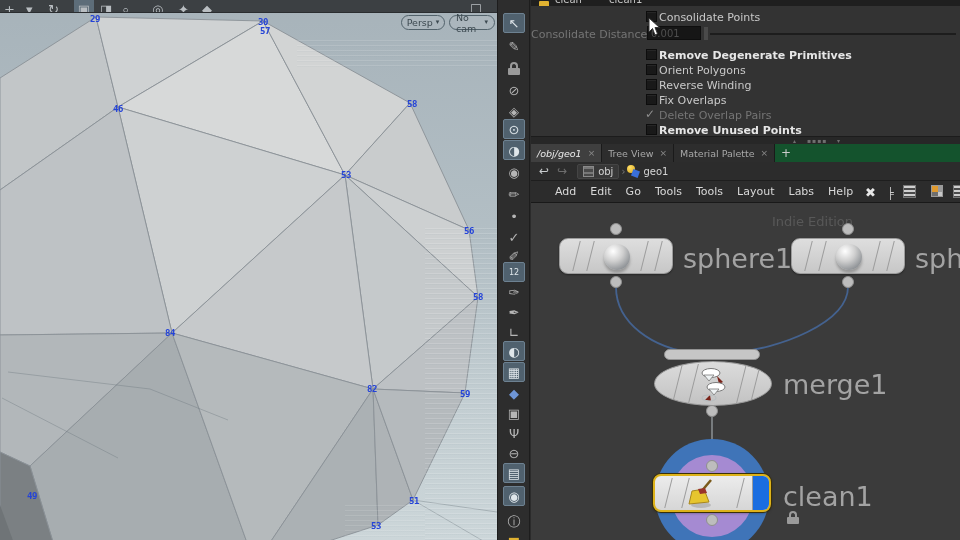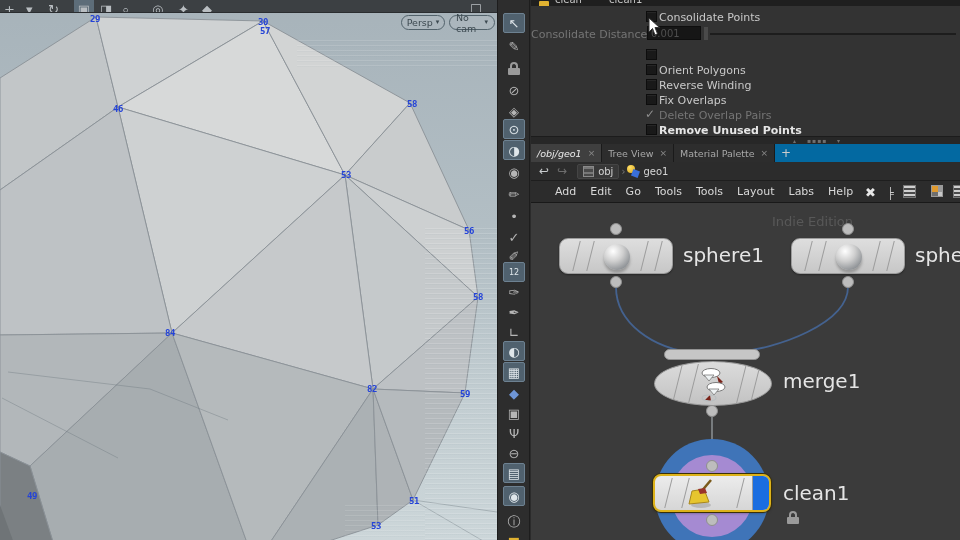--- a/index.html
+++ b/index.html
@@ -53,21 +53,21 @@
     border:1px solid #0e0e0e;color:#4f4f4f;font-size:10px;padding:1px 3px;}
   #dist-slider-handle{position:absolute;left:173px;top:27px;width:4px;height:13px;background:#4a4a4a;}
   #dist-slider-track{position:absolute;left:179px;top:33px;width:246px;height:2px;background:#1d1d1d;}
 
   
   #splitter{position:absolute;left:0;top:136px;width:429px;height:8px;background:#272727;
     border-top:1px solid #1c1c1c;color:#6f6f6f;font-size:6px;line-height:8px;}
   #splitter span{position:absolute;}
 
   
-  #tabbar{position:absolute;left:0;top:144px;width:429px;height:18px;background:#0369a1;display:flex;}
+  #tabbar{position:absolute;left:0;top:144px;width:429px;height:18px;background:#14532d;display:flex;}
   .tab{height:18px;display:flex;align-items:center;padding:0 6px;gap:6px;background:#2d2d2d;
     border-right:1px solid #1a1a1a;font-size:9.5px;color:#a8a8a8;white-space:nowrap;}
   .tab.active{background:#3f3f3f;color:#ececec;font-style:italic;}
   .tab .x{color:#8a8a8a;font-size:9px;}
   .tab-add{width:22px;display:flex;align-items:center;justify-content:center;color:#cccccc;font-size:12px;}
 
   
   #pathbar{position:absolute;left:0;top:162px;width:429px;height:19px;background:#2c2c2c;
     border-bottom:1px solid #1e1e1e;display:flex;align-items:center;font-size:10px;color:#d5d5d5;}
   #pathbar .nav{font-size:12px;margin-left:8px;}
@@ -89,21 +89,21 @@
   .stripes{width:13px;height:13px;background:repeating-linear-gradient(180deg,#cfcfcf 0 2px,#4a4a4a 2px 4px);border:1px solid #777;}
   .gridicon{width:12px;height:12px;border:1px solid #9a9a9a;background:
     linear-gradient(#e09a2e,#e09a2e) 0 0/6px 6px no-repeat,
     linear-gradient(#9a9a9a,#9a9a9a) 6px 0/5px 6px no-repeat,
     linear-gradient(#6f6f6f,#6f6f6f) 0 6px/6px 5px no-repeat,
     linear-gradient(#c8c8c8,#c8c8c8) 6px 6px/5px 5px no-repeat;}
 
   
   #network{position:absolute;left:0;top:203px;width:429px;height:337px;background:#3b3b3b;overflow:hidden;}
   #watermark{position:absolute;left:241px;top:11px;color:#585858;font-size:13px;}
-  .node-label{position:absolute;color:#e5e5e5;font-size:20px;white-space:nowrap;}
+  .node-label{position:absolute;color:#a3a3a3;font-size:27px;white-space:nowrap;}
   .tile{position:absolute;width:114px;height:36px;border-radius:9px;
     background:linear-gradient(180deg,#dedede,#c7c7c7);border:1px solid #9c9c9c;overflow:hidden;
     box-shadow:0 1px 2px rgba(0,0,0,.35);}
   .stripe{position:absolute;top:2px;bottom:2px;width:1px;background:#9b9b9b;transform:skewX(-14deg);}
   .ball{position:absolute;left:44px;top:5px;width:26px;height:26px;border-radius:50%;
     background:radial-gradient(circle at 35% 28%,#ffffff,#cfcfcf 40%,#8a8e92 80%,#6d7174 100%);
     box-shadow:0 3px 3px rgba(0,0,0,.25);}
   .dot{position:absolute;width:12px;height:12px;border-radius:50%;background:#bdbdbd;border:1px solid #8f8f8f;}
   #merge-bar{position:absolute;left:133px;top:146px;width:96px;height:11px;border-radius:6px;
     background:#c6c6c6;border:1px solid #939393;}
@@ -289,20 +289,21 @@
 
     <span class="chk" style="top:11px"></span>
     <span class="plabel" style="top:11px">Consolidate Points</span>
 
     <span class="plabel dis" style="left:0;top:28px;width:118px;text-align:left">Consolidate Distance</span>
     <span id="dist-field">0.001</span>
     <span id="dist-slider-handle"></span>
     <span id="dist-slider-track"></span>
 
     <span class="chk" style="top:49px"></span>
+    <span class="plabel bold" style="top:49px">Remove Degenerate Primitives</span>
 
     <span class="chk" style="top:64px"></span>
     <span class="plabel" style="top:64px">Orient Polygons</span>
 
     <span class="chk" style="top:79px"></span>
     <span class="plabel" style="top:79px">Reverse Winding</span>
 
     <span class="chk" style="top:94px"></span>
     <span class="plabel" style="top:94px">Fix Overlaps</span>
 

